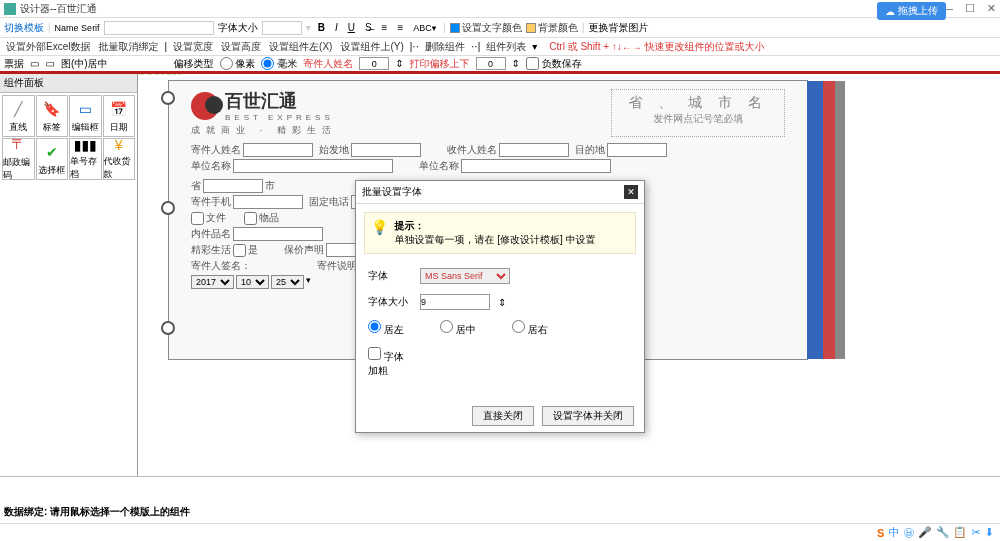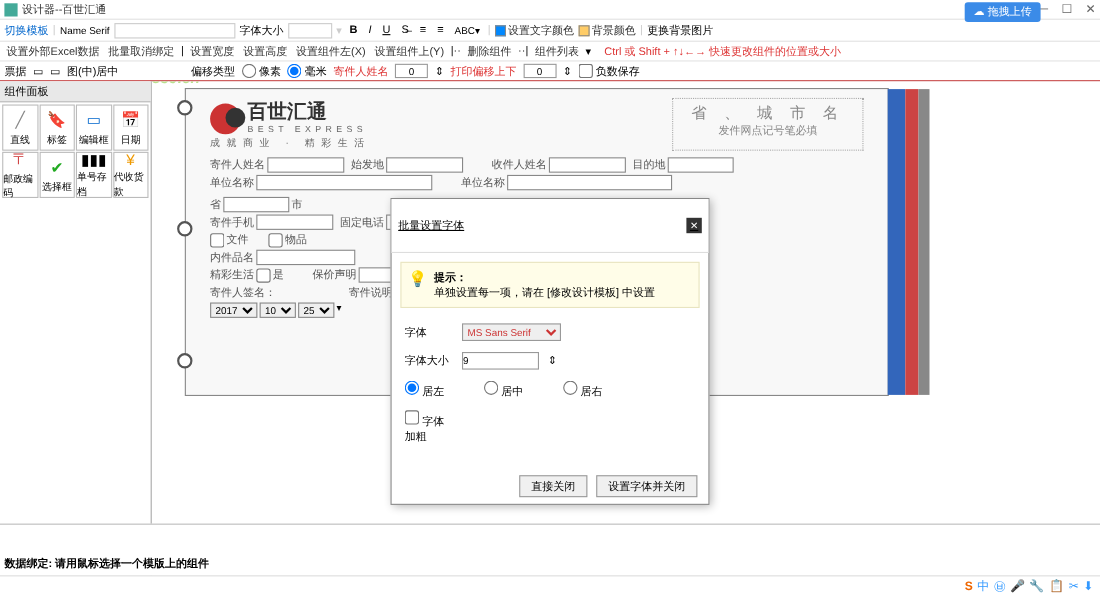--- a/index.html
+++ b/index.html
@@ -16,40 +16,40 @@
 .toolbar1 .sep { color: #ccc; }
 .toolbar1 .btn { padding: 0 3px; cursor: pointer; }
 .toolbar1 .bold { font-weight: bold; }
 .toolbar1 .settings-link { color: #333; display: flex; align-items: center; gap: 2px; }
 .toolbar1 .color-sq { width: 10px; height: 10px; border: 1px solid #888; display: inline-block; }
 
 .toolbar2 { height: 18px; background: #fff; display: flex; align-items: center; padding: 0 4px; gap: 4px; border-bottom: 1px solid #ddd; font-size: 10px; }
 .toolbar2 a { color: #333; text-decoration: none; padding: 0 2px; }
 .toolbar2 .hint { color: #d33; margin-left: 8px; }
 
-.toolbar3 { height: 18px; background: #fff; display: flex; align-items: center; padding: 0 4px; gap: 6px; border-bottom: 1px solid #b91c1c; font-size: 10px; }
+.toolbar3 { height: 18px; background: #fff; display: flex; align-items: center; padding: 0 4px; gap: 6px; border-bottom: 3px solid #b91c1c; font-size: 10px; }
 .toolbar3 input[type=text] { width: 30px; border: 1px solid #999; height: 13px; text-align: center; font-size: 9px; }
 .toolbar3 input[type=radio], .toolbar3 input[type=checkbox] { vertical-align: middle; }
 
 .main { position: absolute; top: 74px; left: 0; right: 0; bottom: 18px; display: flex; }
 
 .sidebar { width: 138px; background: #fff; border-right: 1px solid #999; }
 .sidebar-title { background: #e8e8e8; padding: 2px 4px; font-size: 10px; border-bottom: 1px solid #bbb; }
 .palette { display: grid; grid-template-columns: repeat(4, 1fr); gap: 1px; padding: 2px; }
 .palette-item { border: 1px solid #bbb; height: 42px; display: flex; flex-direction: column; align-items: center; justify-content: center; font-size: 9px; background: #fff; cursor: pointer; }
 .palette-item .pic { width: 20px; height: 20px; margin-bottom: 2px; display: flex; align-items: center; justify-content: center; font-size: 14px; }
 
 .canvas-area { flex: 1; background: #fff; position: relative; overflow: hidden; }
 .watermark { position: absolute; top: -50px; left: -60px; font-size: 28px; font-weight: bold; color: #6ac; opacity: .6; font-style: italic; pointer-events: none; z-index: 1; }
 .watermark .url { font-size: 14px; color: #8c4; display: block; }
 
 .form-doc { position: absolute; top: 6px; left: 30px; width: 640px; height: 280px; background: #f8f8f8; border: 1px solid #888; z-index: 2; }
 .ring { position: absolute; left: -8px; width: 14px; height: 14px; border: 2px solid #555; border-radius: 50%; background: #fff; }
 .form-doc .header { display: flex; padding: 8px 22px 4px; }
-.logo-block { display: flex; align-items: flex-end; gap: 6px; }
+.logo-block { display: flex; align-items: center; gap: 6px; }
 .logo-mark { width: 28px; height: 28px; border-radius: 50%; background: #c33; position: relative; }
 .logo-mark::after { content: ''; position: absolute; right: -4px; top: 4px; width: 18px; height: 18px; border-radius: 50%; background: #333; }
 .logo-text { font-size: 18px; font-weight: bold; color: #333; }
 .logo-sub { font-size: 8px; letter-spacing: 4px; color: #666; }
 .logo-tag { font-size: 9px; color: #666; letter-spacing: 6px; margin-top: 2px; }
 .header-right { margin-left: auto; text-align: center; border: 1px dotted #aaa; padding: 4px 16px; }
 .header-right .r1 { font-size: 14px; color: #888; letter-spacing: 6px; }
 .header-right .r2 { font-size: 10px; color: #888; }
 
 .form-grid { padding: 2px 22px; }
@@ -58,21 +58,21 @@
 .form-cell label { color: #555; white-space: nowrap; }
 .form-cell .field { border: 1px solid #888; height: 14px; background: #fff; }
 .side-strip { position: absolute; right: -16px; top: 0; width: 16px; height: 100%; background: #36b; }
 .side-strip2 { position: absolute; right: -28px; top: 0; width: 12px; height: 100%; background: #c44; }
 .side-strip3 { position: absolute; right: -38px; top: 0; width: 10px; height: 100%; background: #888; }
 
 .date-picker { display: flex; gap: 2px; margin-top: 0; }
 .date-picker select { border: 1px solid #888; font-size: 9px; height: 14px; }
 
 .modal { position: absolute; top: 180px; left: 355px; width: 290px; background: #fff; border: 1px solid #888; box-shadow: 2px 2px 8px rgba(0,0,0,.3); z-index: 10; }
-.modal-title { background: #fff; padding: 17px 6px; font-size: 10px; display: flex; border-bottom: 1px solid #ddd; text-decoration: underline; }
+.modal-title { background: #fff; padding: 4px 6px; font-size: 10px; display: flex; border-bottom: 1px solid #ddd; }
 .modal-title .x { margin-left: auto; cursor: pointer; background: #333; color: #fff; width: 14px; height: 14px; text-align: center; line-height: 14px; font-size: 9px; }
 .modal-hint { margin: 8px; padding: 6px; background: #fffde8; border: 1px solid #e8e4c0; font-size: 10px; display: flex; gap: 6px; }
 .modal-hint .bulb { font-size: 14px; }
 .modal-body { padding: 6px 12px 12px; font-size: 10px; }
 .modal-row { display: flex; align-items: center; margin-bottom: 10px; gap: 8px; }
 .modal-row label { width: 44px; }
 .modal-row select, .modal-row input[type=text] { border: 1px solid #999; height: 16px; font-size: 9px; }
 .radio-group { display: flex; gap: 28px; }
 .modal-buttons { display: flex; justify-content: flex-end; gap: 8px; padding: 6px 10px; }
 .modal-buttons button { border: 1px solid #999; background: #f0f0f0; padding: 2px 10px; font-size: 10px; cursor: pointer; }

